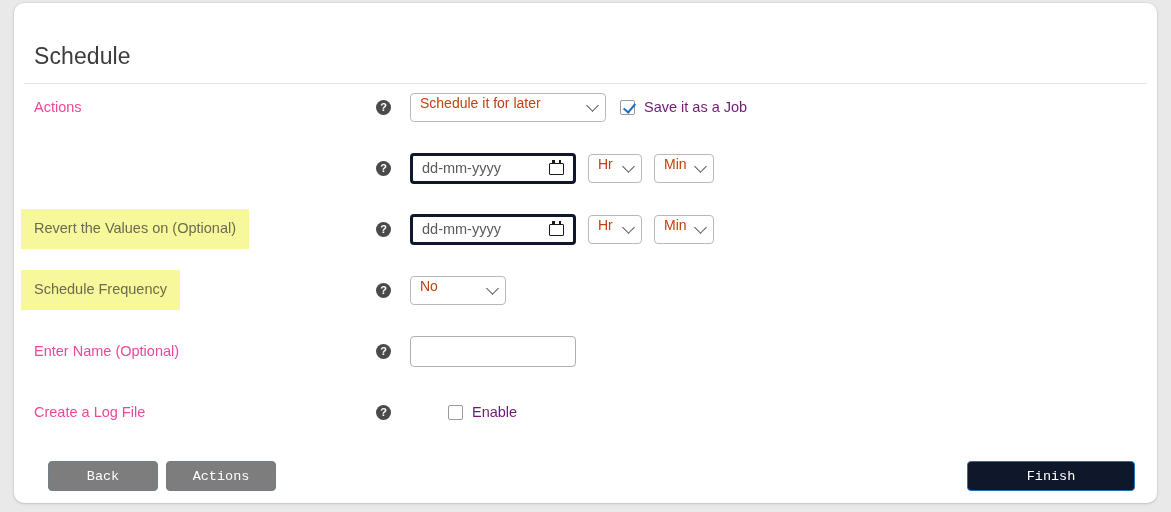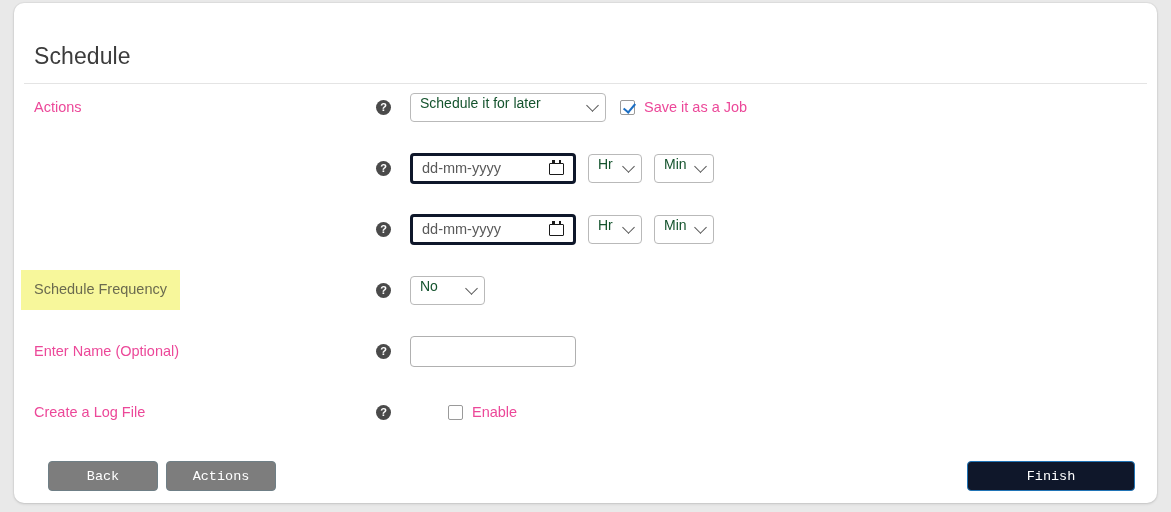--- a/index.html
+++ b/index.html
@@ -123,26 +123,26 @@
   .select-box {
     position: relative;
     height: 29px;
     border: 1px solid #b9b9b9;
     border-radius: 4px;
     background: #ffffff;
     display: flex;
     align-items: center;
     padding: 0 26px 8px 9px;
     font-size: 14px;
-    color: #14532d;
+    color: #c2410c;
     cursor: pointer;
     white-space: nowrap;
   }
   .select-box.wide { width: 196px; }
-  .select-box.freq { width: 75px; }
+  .select-box.freq { width: 96px; }
   .select-box.small { width: 54px; }
   .select-box .chev {
     position: absolute;
     right: 8px;
     top: 50%;
     width: 9px;
     height: 9px;
     margin-top: -6px;
     border-right: 1.6px solid #555;
     border-bottom: 1.6px solid #555;
@@ -230,21 +230,21 @@
     top: 0.5px;
     width: 5px;
     height: 10px;
     border-right: 2.2px solid #1c6fc4;
     border-bottom: 2.2px solid #1c6fc4;
     transform: rotate(40deg);
   }
   .cbox-label {
     margin-left: 9px;
     font-size: 14.5px;
-    color: #ec4899;
+    color: #701a75;
     white-space: nowrap;
   }
 
   
   .footer {
     position: absolute;
     left: 0;
     bottom: 0;
     width: 100%;
     height: 54px;
@@ -325,20 +325,21 @@
           <span class="chev"></span>
         </div>
         <div class="select-box small" style="margin-left:12px;width:60px;">
           <span>Min</span>
           <span class="chev"></span>
         </div>
       </div>
     </div>
 
     <div class="form-row r2">
+      <div class="row-label highlighted">Revert the Values on (Optional)</div>
       <div class="help-icon">?</div>
       <div class="control-zone">
         <div class="date-input">
           <span>dd-mm-yyyy</span>
           <span class="cal-icon">
             <span class="tab-l"></span>
               <span class="tab-r"></span>
               <span class="cal-body"></span>
           </span>
         </div>

